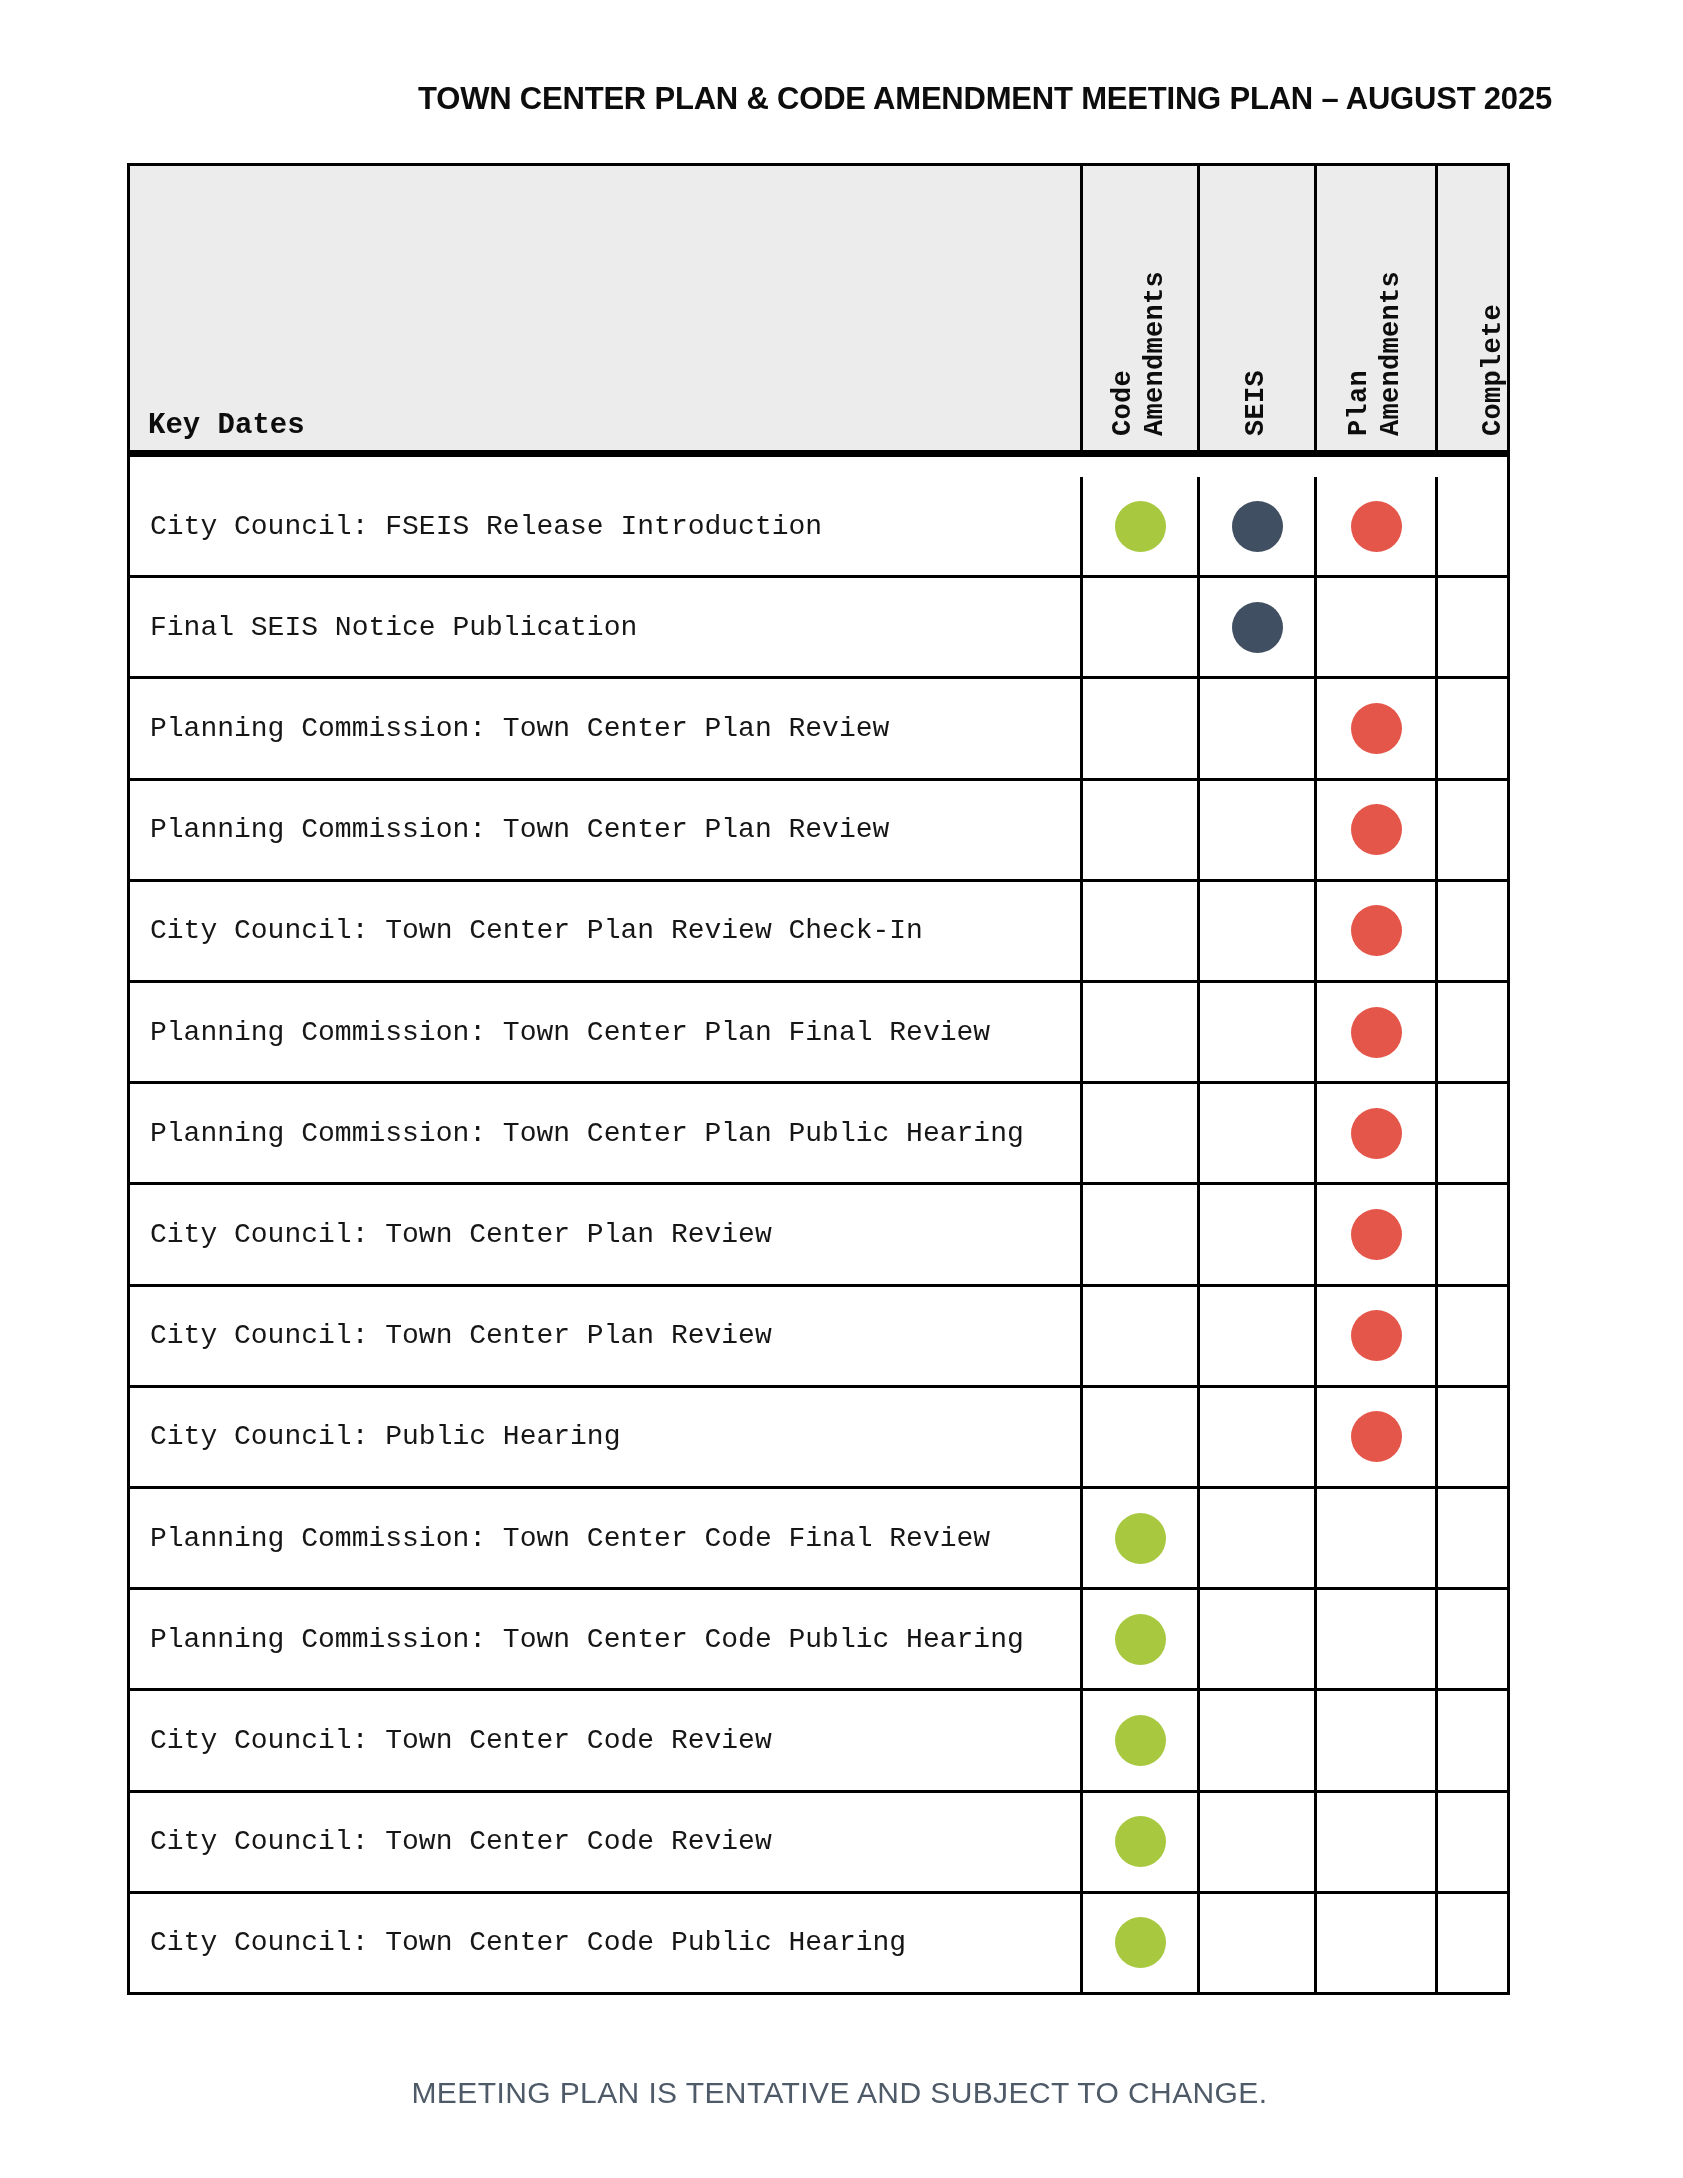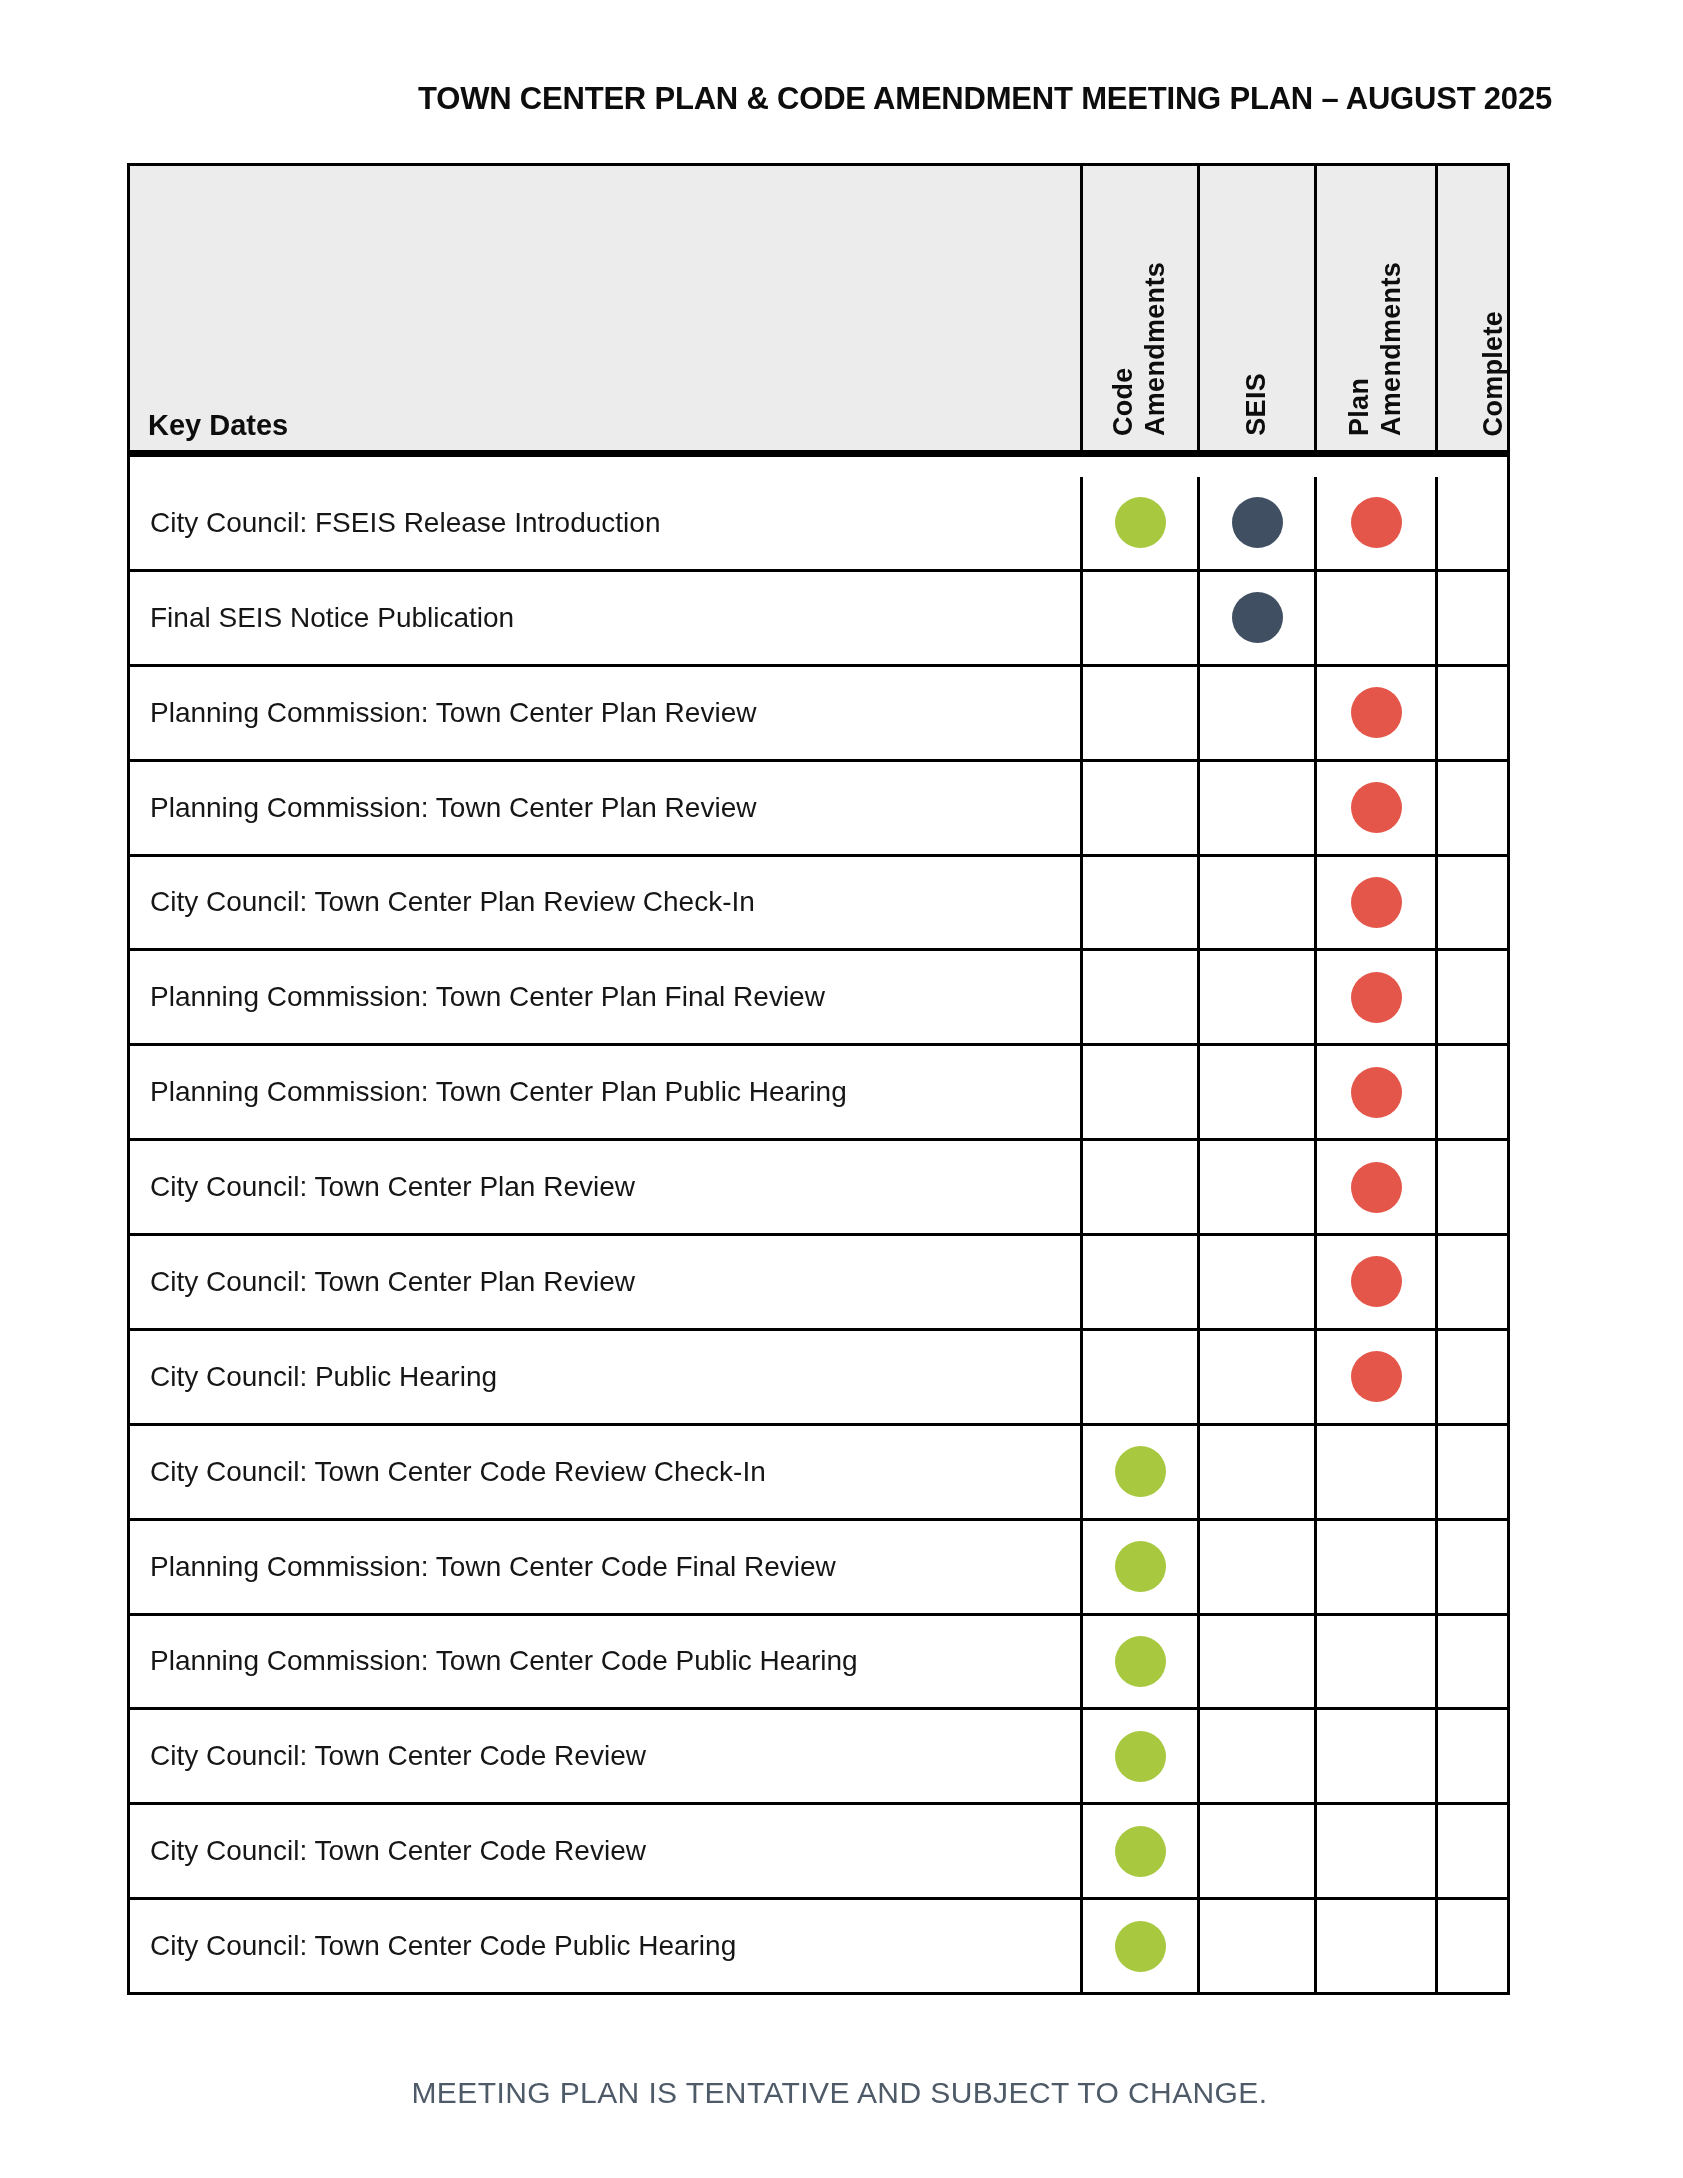--- a/index.html
+++ b/index.html
@@ -13,21 +13,21 @@
     width:1683px;height:2178px;position:relative;background:#ffffff;
     font-family:"Liberation Sans",sans-serif;color:#1a1a1a;overflow:hidden;
   }
   .doc-title{
     position:absolute;top:81px;left:127px;width:1425px;
     text-align:right;font-weight:700;font-size:31px;letter-spacing:-0.2px;color:#0d0d0d;
     white-space:nowrap;
   }
   .plan-table{
     position:absolute;left:127px;top:163px;width:1383px;height:1832px;
-    border:3px solid var(--grid);display:flex;flex-direction:column;background:#fff;
+    border:3px solid var(--grid);display:flex;flex-direction:column;background:#fff;font-family:Liberation Mono, monospace;
   }
   .header-row{
     height:291px;flex:0 0 auto;background:var(--header-bg);
     border-bottom:7px solid var(--grid);
     display:grid;grid-template-columns:950px 117px 117px 121px 114px;
   }
   .tbody{flex:1 1 auto;display:flex;flex-direction:column;margin-top:20px;}
   .trow{
     flex:1 1 0;display:grid;grid-template-columns:950px 117px 117px 121px 114px;
     background:#ffffff;
@@ -175,29 +175,20 @@
       <div class="trow">
         <div class="cell label-cell">City Council: Public Hearing</div>
         <div class="cell dot-cell"></div>
         <div class="cell dot-cell"></div>
         <div class="cell dot-cell">
           <span class="dot" style="background: rgb(228, 86, 74);"></span>
         </div>
         <div class="cell dot-cell"></div>
       </div>
       <div class="trow">
-        <div class="cell label-cell">City Council: Town Center Code Review Check-In</div>
-        <div class="cell dot-cell">
-          <span class="dot" style="background: rgb(167, 200, 63);"></span>
-        </div>
-        <div class="cell dot-cell"></div>
-        <div class="cell dot-cell"></div>
-        <div class="cell dot-cell"></div>
-      </div>
-      <div class="trow">
         <div class="cell label-cell">Planning Commission: Town Center Code Final Review</div>
         <div class="cell dot-cell">
           <span class="dot" style="background: rgb(167, 200, 63);"></span>
         </div>
         <div class="cell dot-cell"></div>
         <div class="cell dot-cell"></div>
         <div class="cell dot-cell"></div>
       </div>
       <div class="trow">
         <div class="cell label-cell">Planning Commission: Town Center Code Public Hearing</div>

